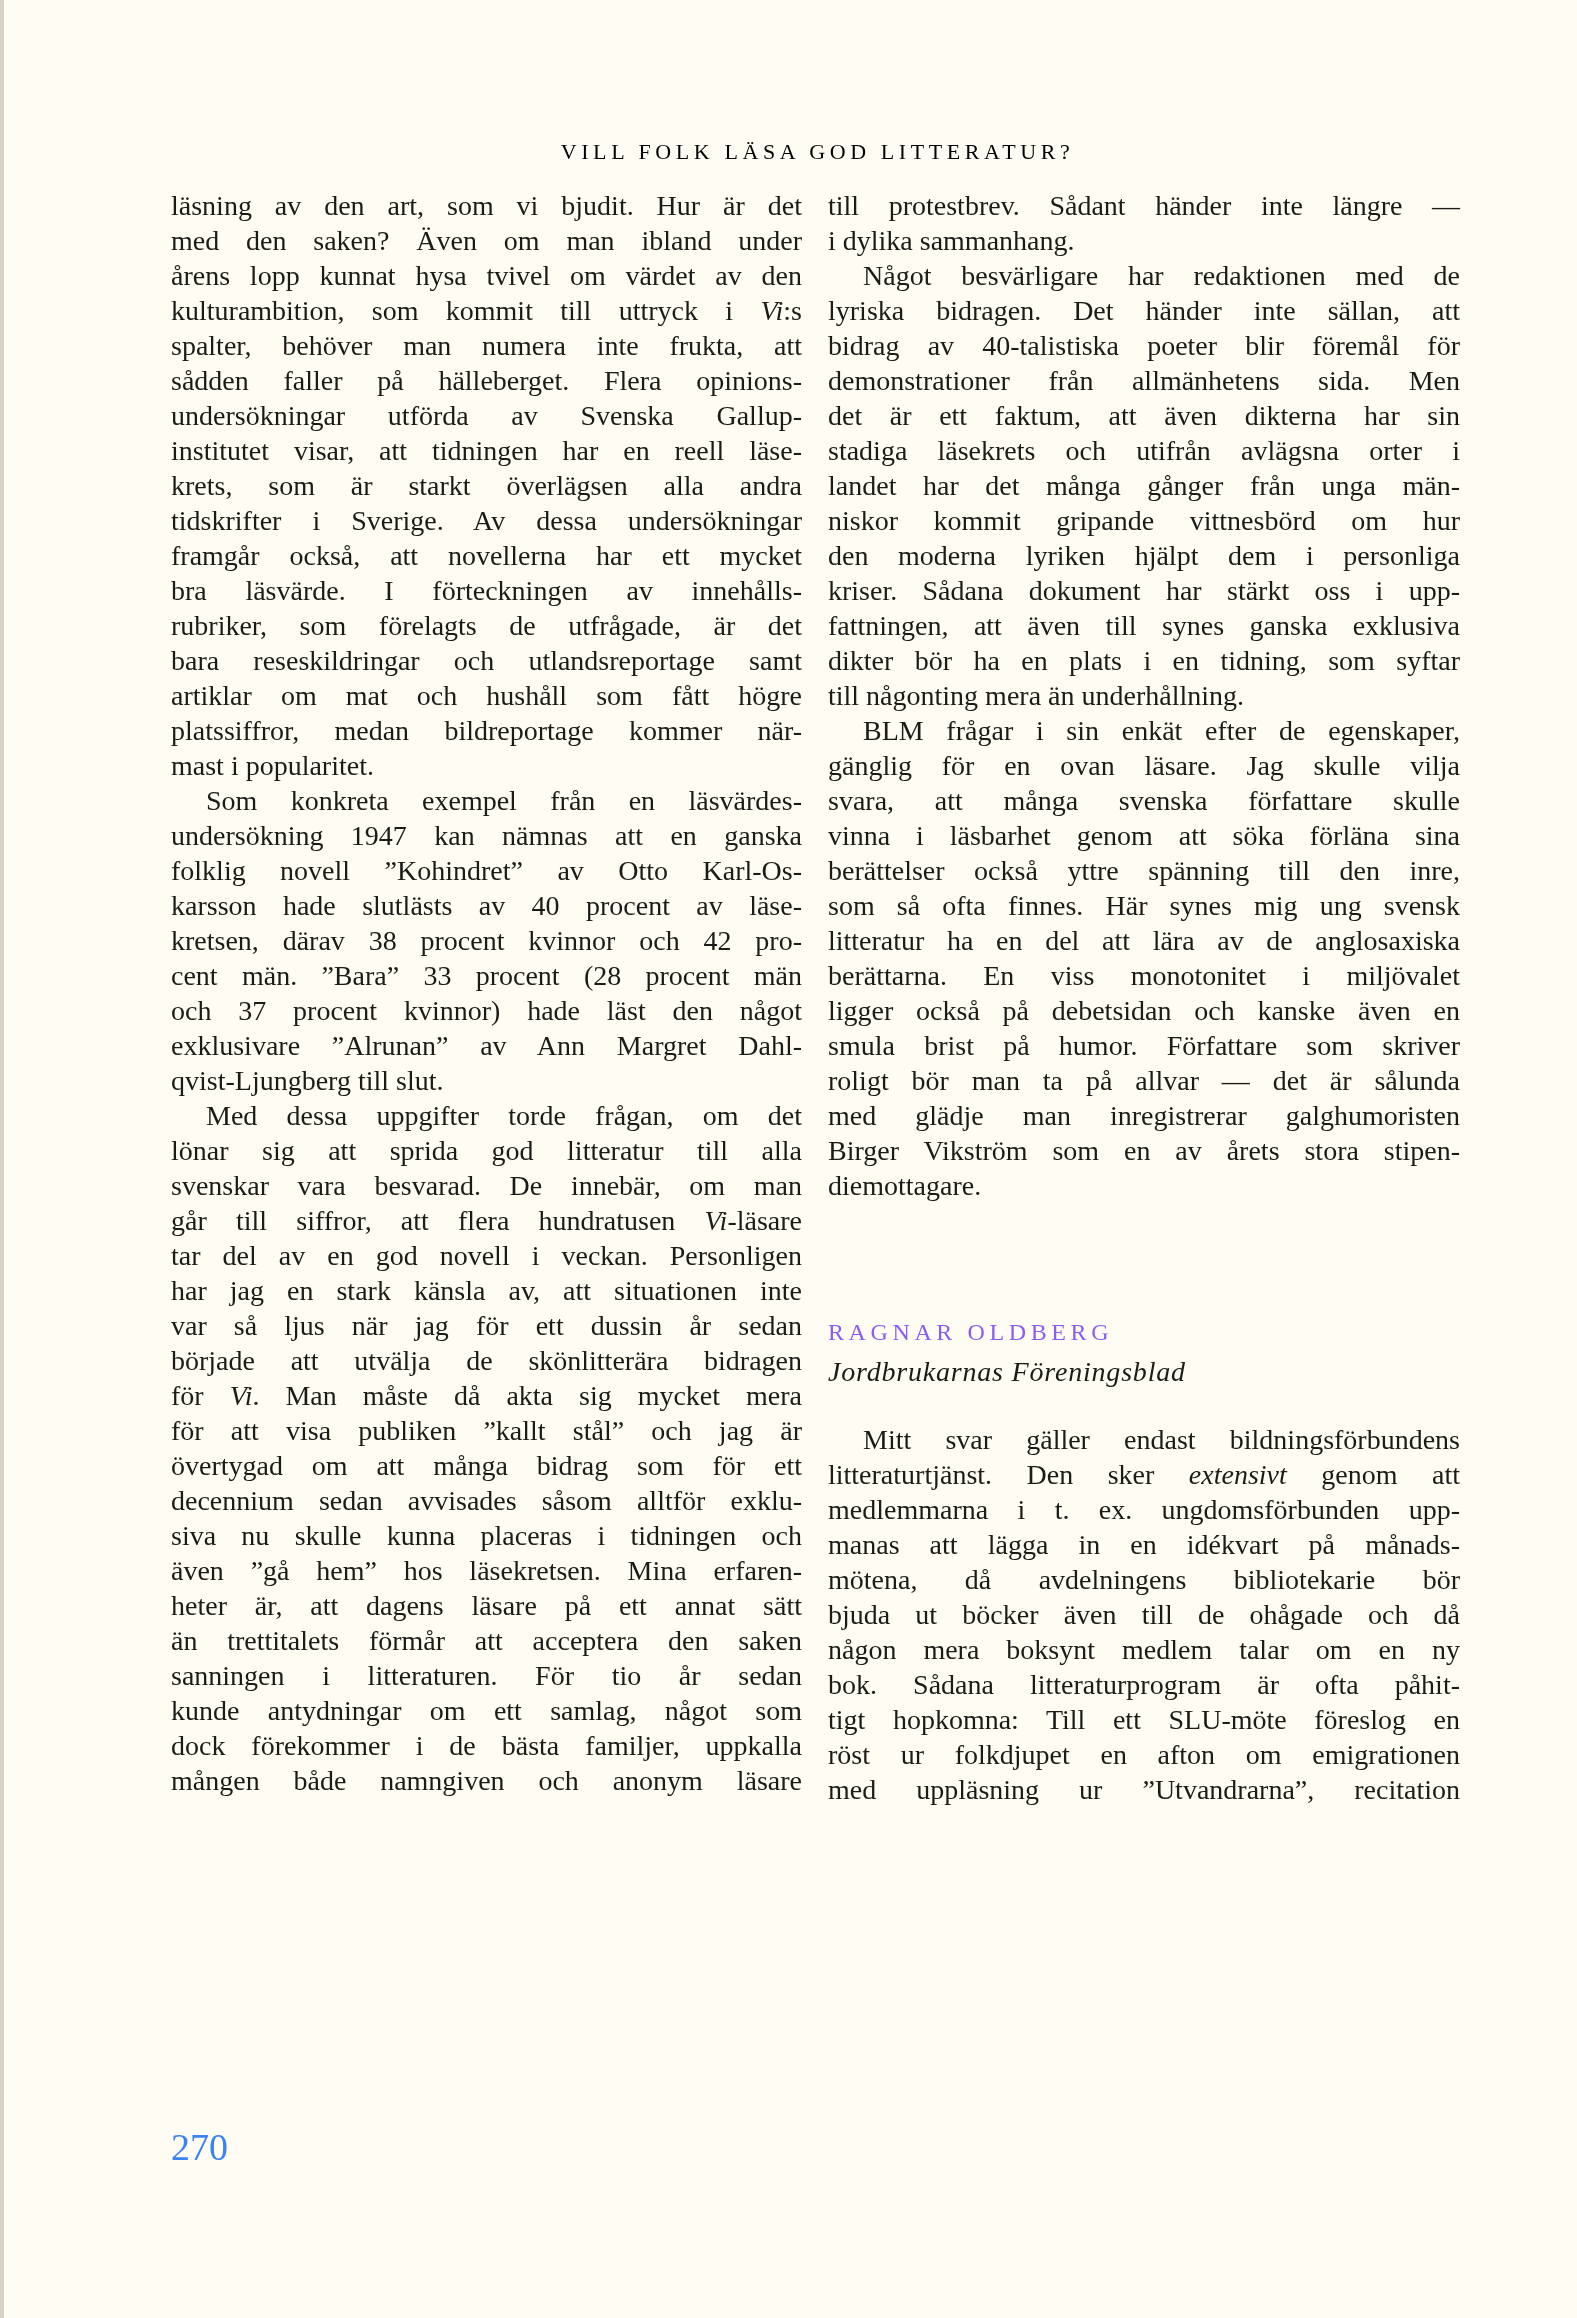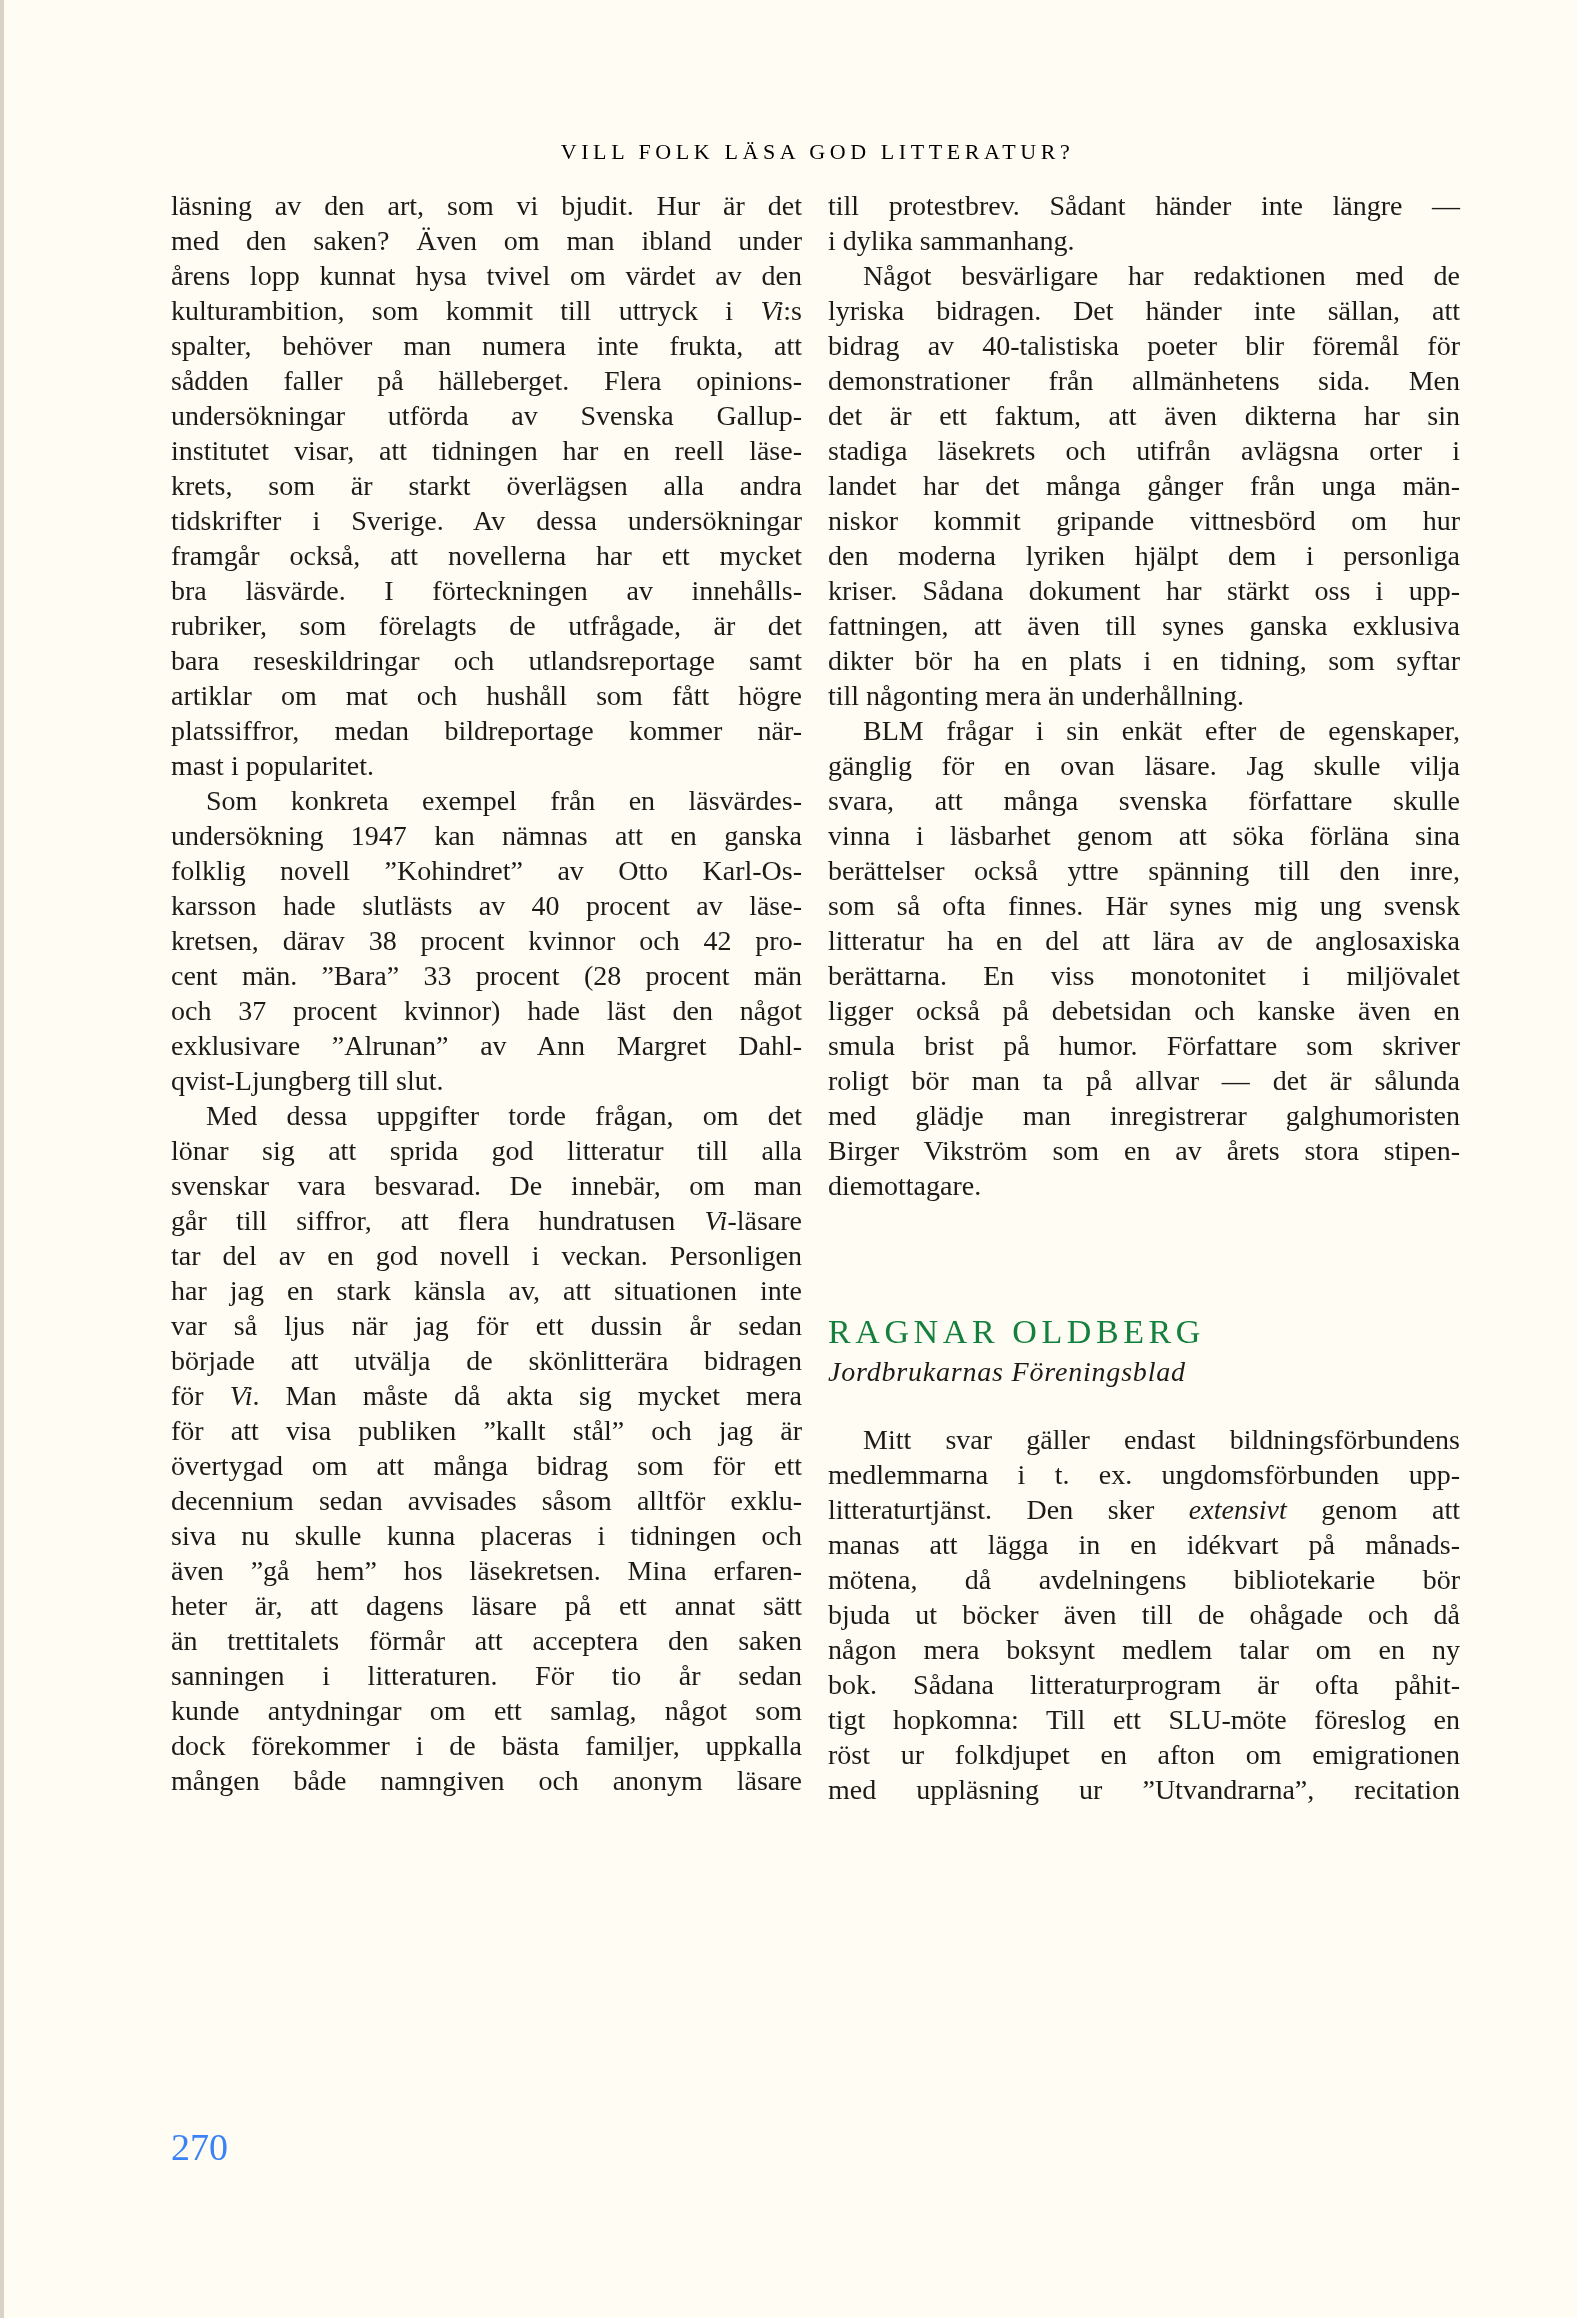--- a/index.html
+++ b/index.html
@@ -73,26 +73,26 @@
     .line.last .inner {
       text-align-last: left;
     }
     i, .ital {
       font-style: italic;
     }
     .section-gap {
       height: 108px;
     }
     .author-name {
-      font-size: 34px;
+      font-size: 24px;
       letter-spacing: 4.6px;
       line-height: 42px;
       height: 42px;
       margin-top: 0;
-      color: #15803d;
+      color: #8b5cf6;
     }
     .author-affil {
       font-size: 28px;
       font-style: italic;
       line-height: 38px;
       height: 38px;
       letter-spacing: 0.8px;
     }
     .affil-gap {
       height: 31px;
@@ -192,22 +192,22 @@
   <span class="line"><span class="inner">Birger Vikström som en av årets stora stipen-</span></span>
   <span class="line last"><span class="inner">diemottagare.</span></span>
 
   <div class="section-gap"></div>
 
   <div class="author-name">RAGNAR OLDBERG</div>
   <div class="author-affil">Jordbrukarnas Föreningsblad</div>
   <div class="affil-gap"></div>
 
   <span class="line indent"><span class="inner">Mitt svar gäller endast bildningsförbundens</span></span>
+  <span class="line"><span class="inner"><span>litteraturtjänst. Den sker </span><i>extensivt</i><span> genom att</span></span></span>
   <span class="line"><span class="inner">medlemmarna i t. ex. ungdomsförbunden upp-</span></span>
-  <span class="line"><span class="inner"><span>litteraturtjänst. Den sker </span><i>extensivt</i><span> genom att</span></span></span>
   <span class="line"><span class="inner">manas att lägga in en idékvart på månads-</span></span>
   <span class="line"><span class="inner">mötena, då avdelningens bibliotekarie bör</span></span>
   <span class="line"><span class="inner">bjuda ut böcker även till de ohågade och då</span></span>
   <span class="line"><span class="inner">någon mera boksynt medlem talar om en ny</span></span>
   <span class="line"><span class="inner">bok. Sådana litteraturprogram är ofta påhit-</span></span>
   <span class="line"><span class="inner">tigt hopkomna: Till ett SLU-möte föreslog en</span></span>
   <span class="line"><span class="inner">röst ur folkdjupet en afton om emigrationen</span></span>
   <span class="line"><span class="inner">med uppläsning ur ”Utvandrarna”, recitation</span></span>
 </div>
 

